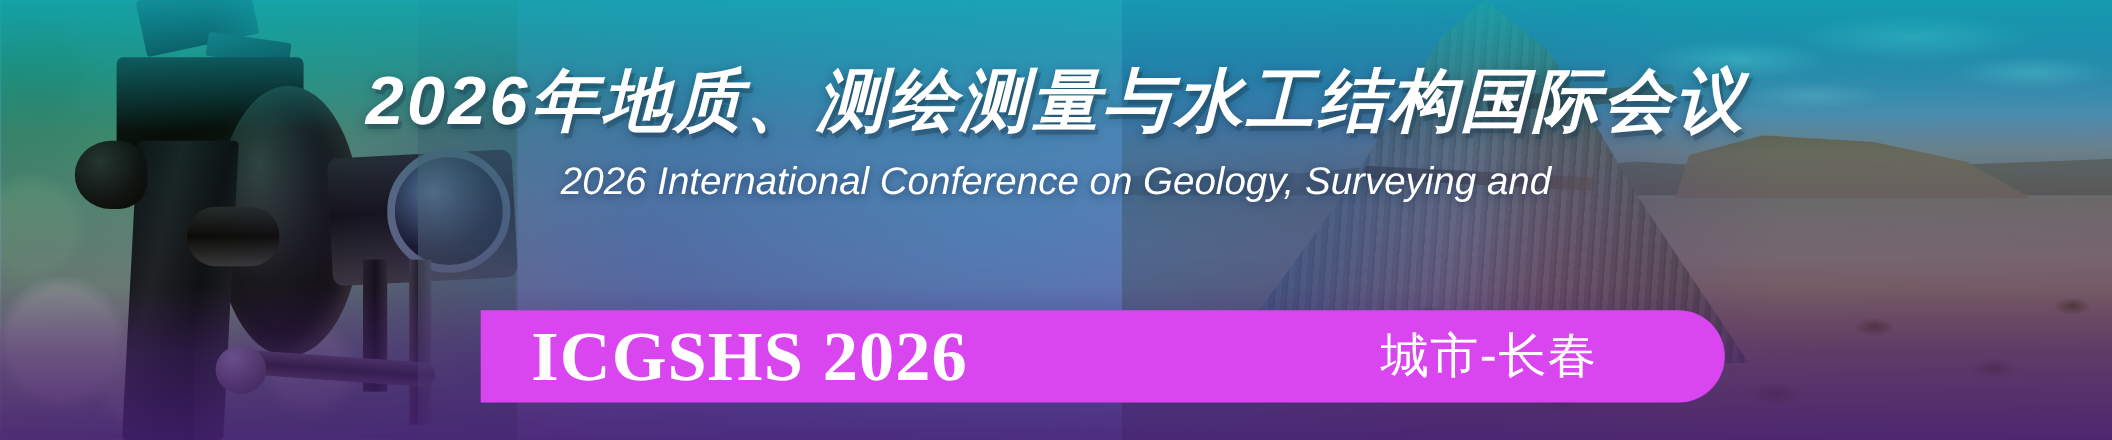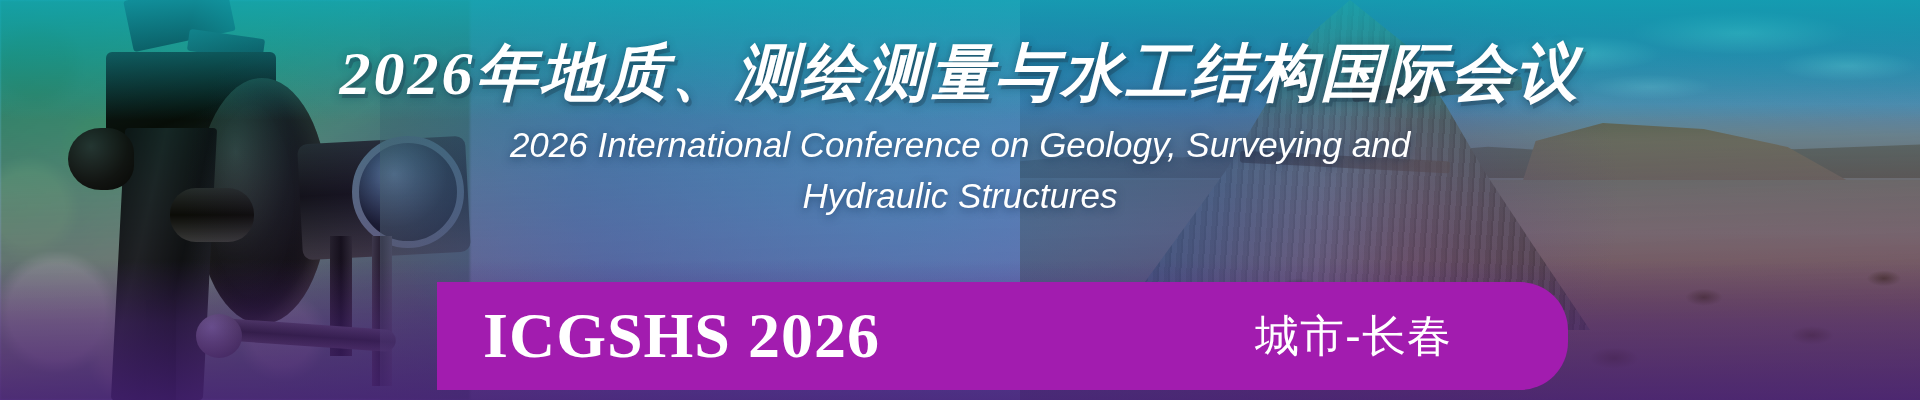--- a/index.html
+++ b/index.html
@@ -244,22 +244,22 @@
 
   
   .titles {
     position: absolute;
     left: 0; right: 0; top: 0;
     text-align: center;
     z-index: 6;
   }
   .title-cn {
     margin: 0;
-    padding-top: 42px;
-    font-family: Liberation Serif, serif;
+    padding-top: 62px;
+    font-family: Liberation Sans, sans-serif;
     font-weight: bold;
     font-style: italic;
     font-size: 62px;
     line-height: 1.0;
     letter-spacing: 3px;
     color: #ffffff;
     text-shadow:
       3px 4px 0 rgba(30,60,80,0.35),
       0 2px 10px rgba(10,40,60,0.45);
     white-space: nowrap;
@@ -278,22 +278,22 @@
   .title-en .line {
     display: block;
   }
 
   
   .ribbon {
     position: absolute;
     left: 437px;
     top: 282px;
     width: 1131px;
-    height: 108px;
-    background: #a21caf;
+    height: 84px;
+    background: #d946ef;
     border-radius: 0 48px 48px 0;
     z-index: 7;
     display: flex;
     align-items: center;
     justify-content: space-between;
     box-sizing: border-box;
     padding: 0 96px 0 46px;
   }
   .acronym {
     font-family: "Liberation Serif", "DejaVu Serif", serif;
@@ -358,21 +358,20 @@
 
   <div class="tint"></div>
   <div class="tint-center"></div>
   <div class="tint-top"></div>
   <div class="tint-bottom"></div>
 
   <div class="titles">
     <h1 class="title-cn">2026年地质、测绘测量与水工结构国际会议</h1>
     <div class="title-en">
       <span class="line">2026 International Conference on Geology, Surveying and</span>
-      <span class="line">Hydraulic Structures</span>
     </div>
   </div>
 
   <div class="ribbon">
     <span class="acronym">ICGSHS 2026</span>
     <span class="city">城市-长春</span>
   </div>
 
 </div>
 

